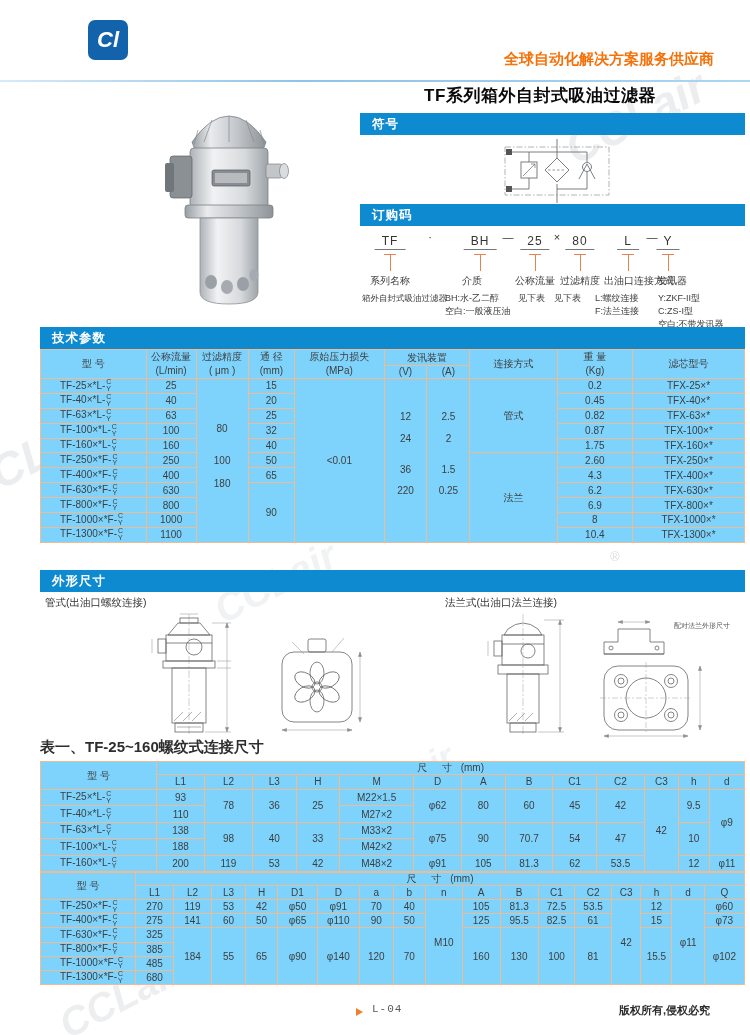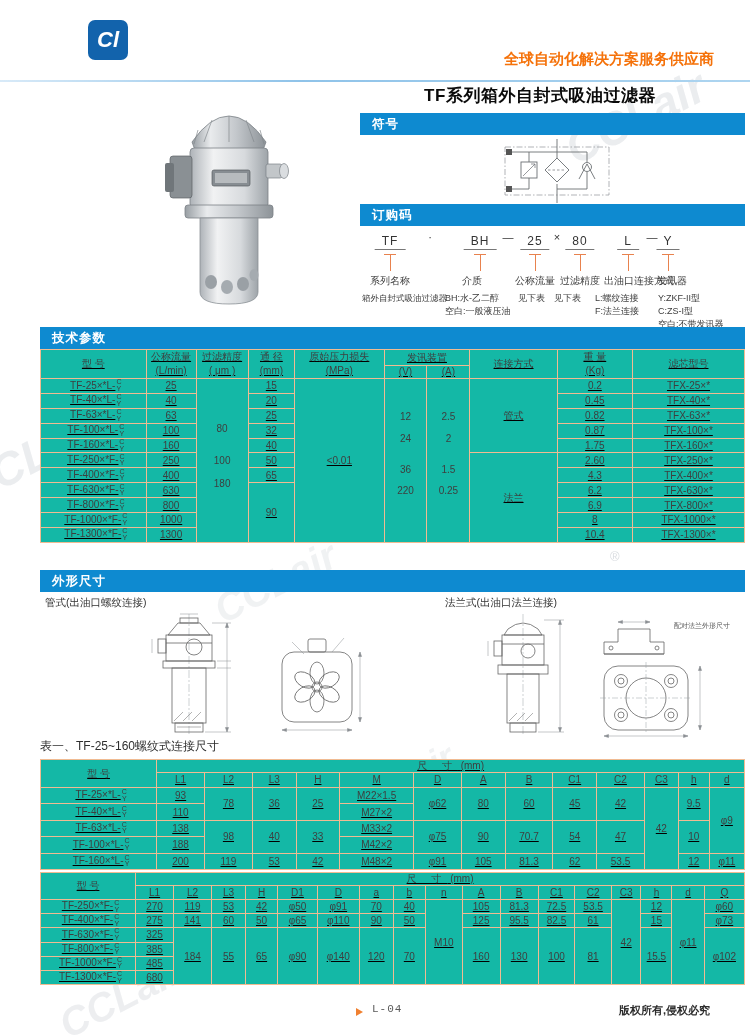--- a/index.html
+++ b/index.html
@@ -41,36 +41,36 @@
   .ord-token { position:absolute; top:8px; transform:translateX(-50%); font-size:12px; color:#333;
                border-bottom:1px solid #777; padding:0 7px 1px; letter-spacing:1px; }
   .ord-sep { position:absolute; top:5px; transform:translateX(-50%); font-size:11px; color:#333; }
   .ord-cap { position:absolute; height:1px; width:12px; background:#e8824e; top:28px; }
   .ord-line { position:absolute; width:1px; height:17px; background:#e8824e; top:28px; }
   .ord-label { position:absolute; top:48px; transform:translateX(-50%); font-size:10px;
                color:#3c3c3c; white-space:nowrap; }
   .ord-desc { position:absolute; top:66px; font-size:9px; color:#3c3c3c; line-height:13px; white-space:nowrap; }
 
   
-  table { border-collapse:collapse; width:100%; table-layout:fixed; background:#14b8a6;text-decoration:underline; }
+  table { border-collapse:collapse; width:100%; table-layout:fixed; background:#7dd3fc; }
   th,td { border:1px solid #f0bb92; text-align:center; color:#3e3e3e; font-weight:normal;
           padding:0; overflow:hidden; }
   thead th { font-size:10px; line-height:12px; }
   .tech tbody td { font-size:10px; height:14.9px; }
   .dim tbody td { font-size:10px; }
   .t1 tbody td { height:16.4px; }
   .t2 tbody td { height:14.2px; }
-  .model-cell { text-align:center; padding-left:5px; font-size:9.5px; white-space:nowrap; }
+  .model-cell { text-align:left; padding-left:19px; font-size:9.5px; white-space:nowrap; }
   .cy { display:inline-flex; flex-direction:column; vertical-align:middle; margin-left:1px; }
   .cy i { font-style:normal; font-size:7px; line-height:6.5px; }
   .float-cell { position:relative; }
   .fwrap { position:absolute; left:0; top:0; right:0; bottom:0; }
   .fval { position:absolute; left:0; right:0; transform:translateY(-50%); text-align:center; font-size:10px; }
   .thick-head th div { line-height:14px; }
-  .caption { font-size:12px; font-weight:400; color:#2e2e2e; margin-bottom:4px; }
+  .caption { font-size:15px; font-weight:700; color:#2e2e2e; margin-bottom:4px; }
   .dims-label { position:absolute; font-size:10.5px; color:#333; top:26px; }
 
   
   .footer-tri { position:absolute; left:356px; top:1008px; width:0; height:0;
                 border-top:4px solid transparent; border-bottom:4px solid transparent;
                 border-left:7px solid #f08030; }
   .footer-page { position:absolute; left:372px; top:1003px; font-size:11px; color:#5a5a5a; letter-spacing:1px;font-family:Liberation Mono, monospace; }
   .footer-copy { position:absolute; right:40px; top:1003px; font-size:11px; font-weight:bold; color:#2d2d2d; }
 </style>
 </head>
@@ -382,21 +382,21 @@
                 </span></span></td>
             <td>1000</td>
             <td>8</td>
             <td>TFX-1000×*</td>
           </tr>
           <tr>
             <td class="model-cell"><span><span>TF-1300×*F-</span><span class="cy">
                   <i>C</i>
                   <i>Y</i>
                 </span></span></td>
-            <td>1300</td>
+            <td>1100</td>
             <td>10.4</td>
             <td>TFX-1300×*</td>
           </tr>
         </tbody>
     </table>
   </div>
 
   <div class="dims-sec">
     <div class="secbar">外形尺寸</div>
     <div class="dims-label" style="left:5px;">管式(出油口螺纹连接)</div>

